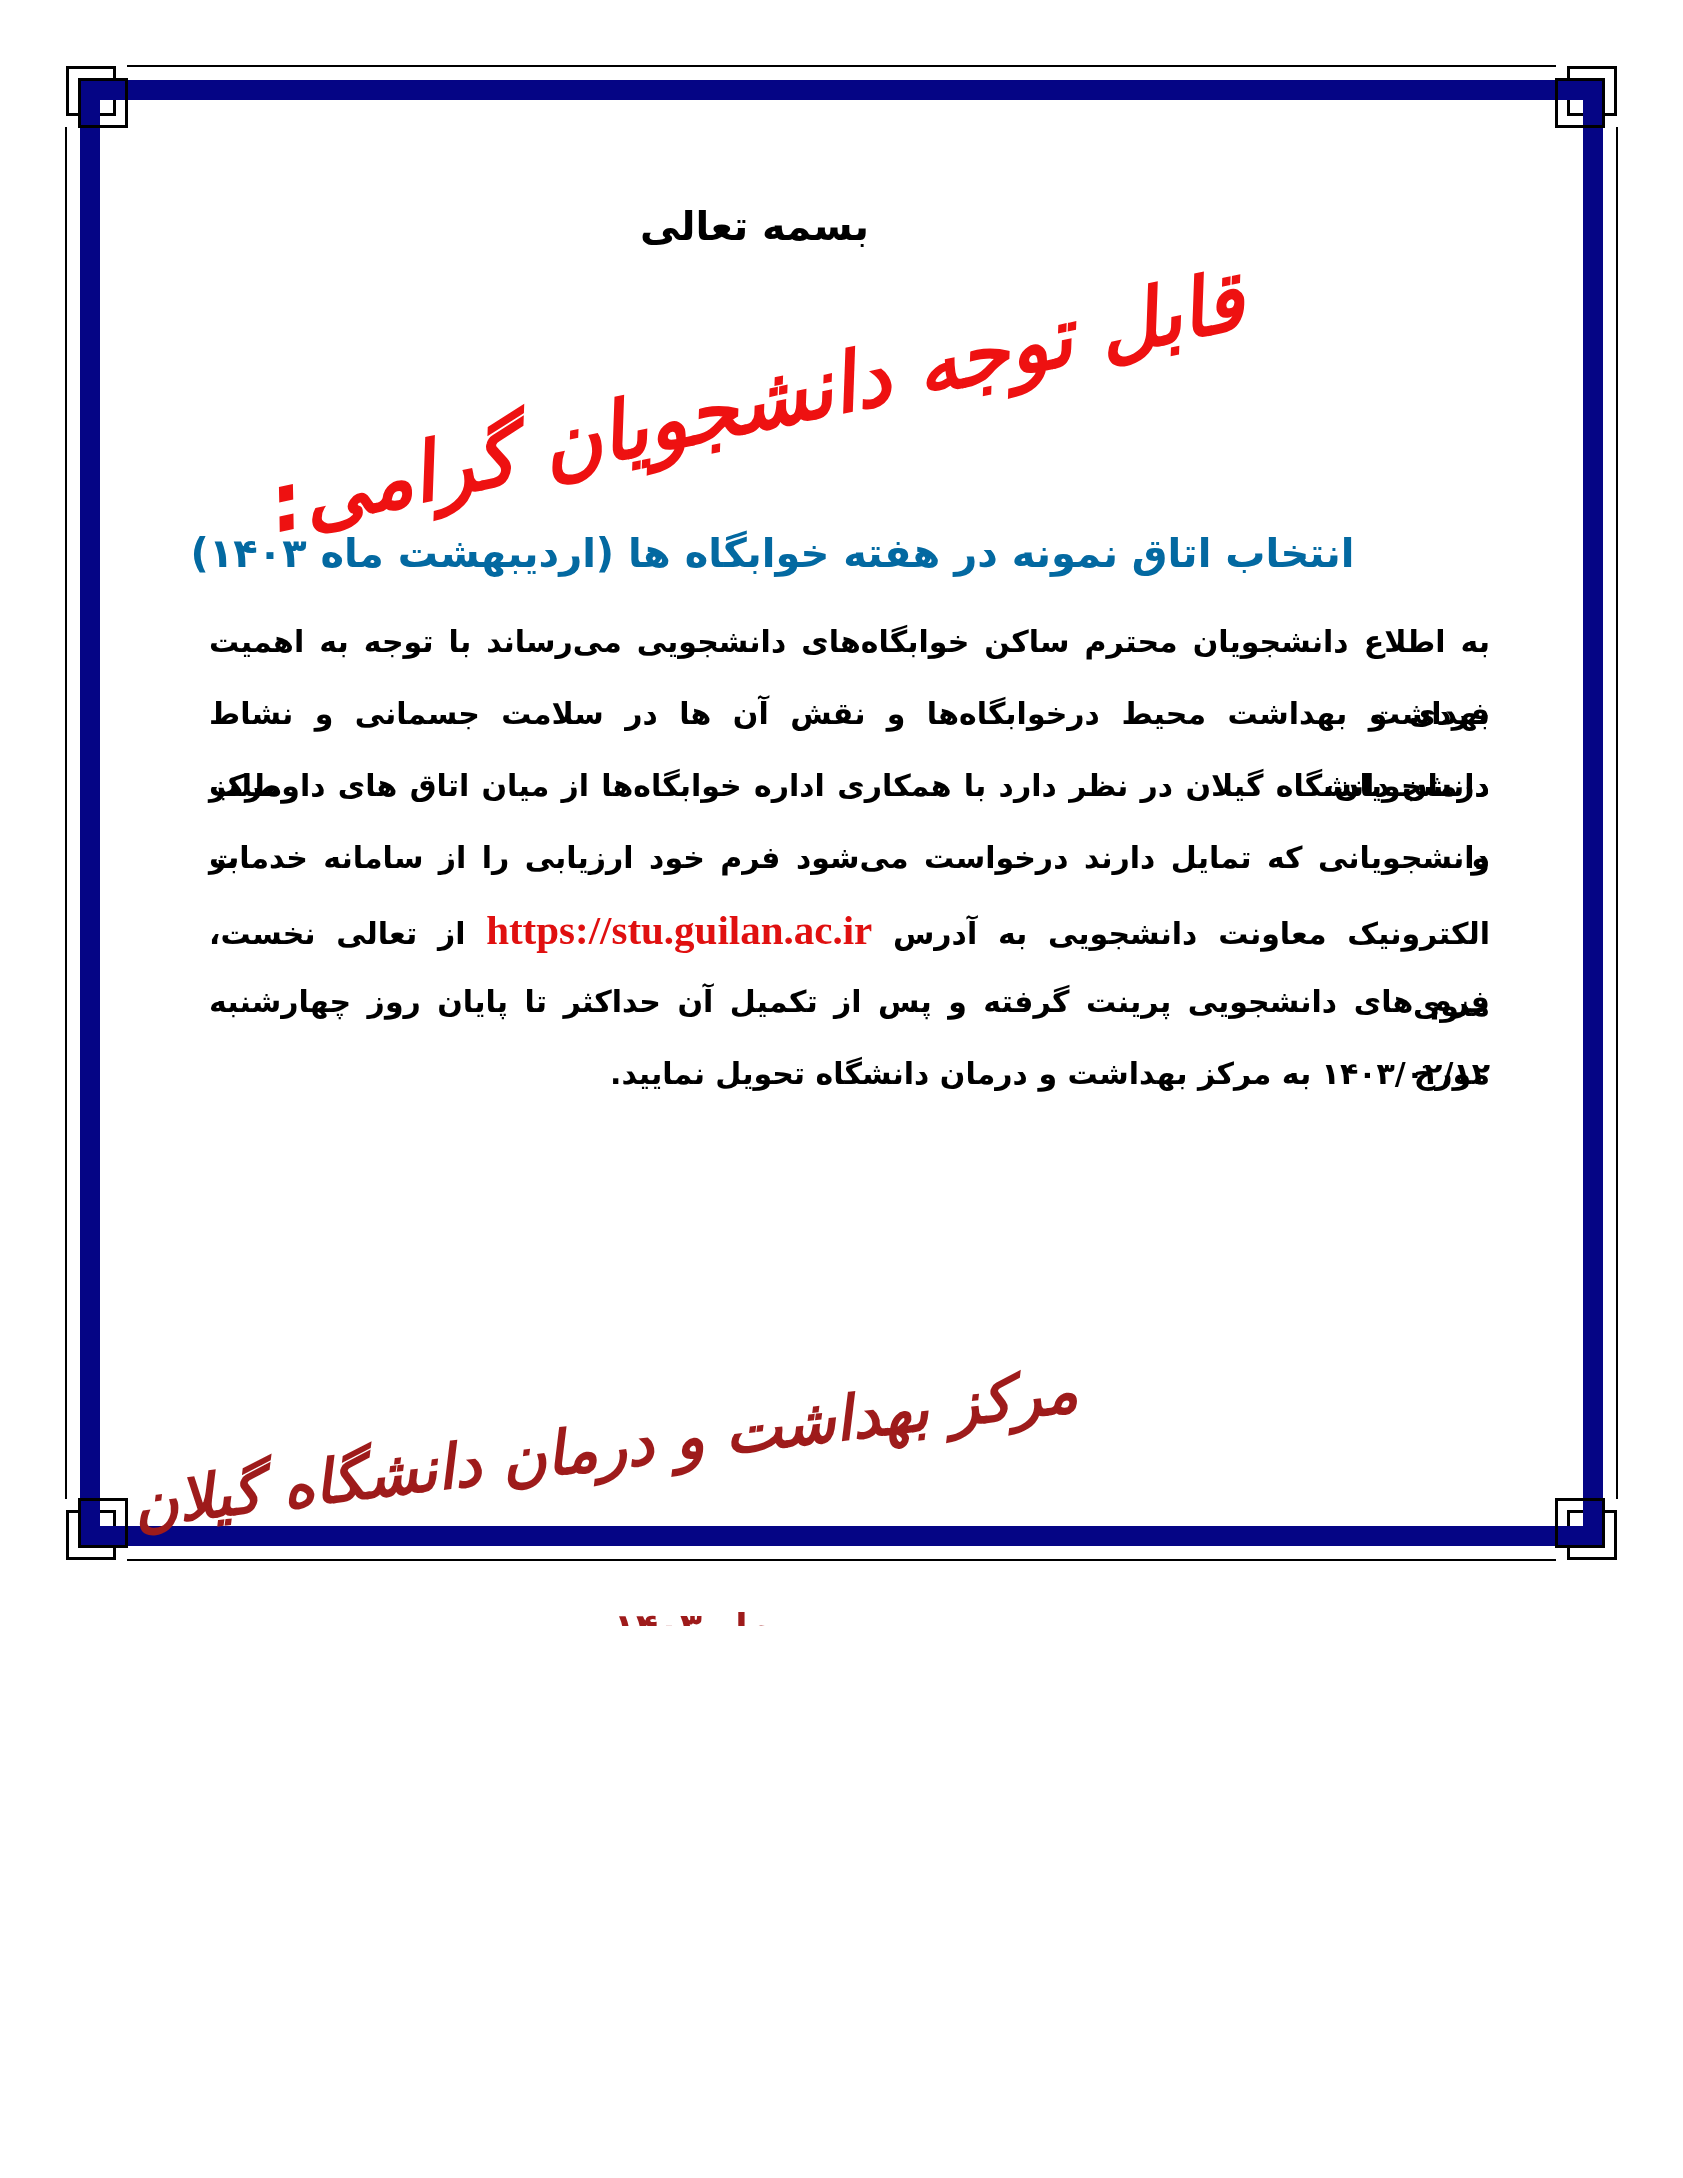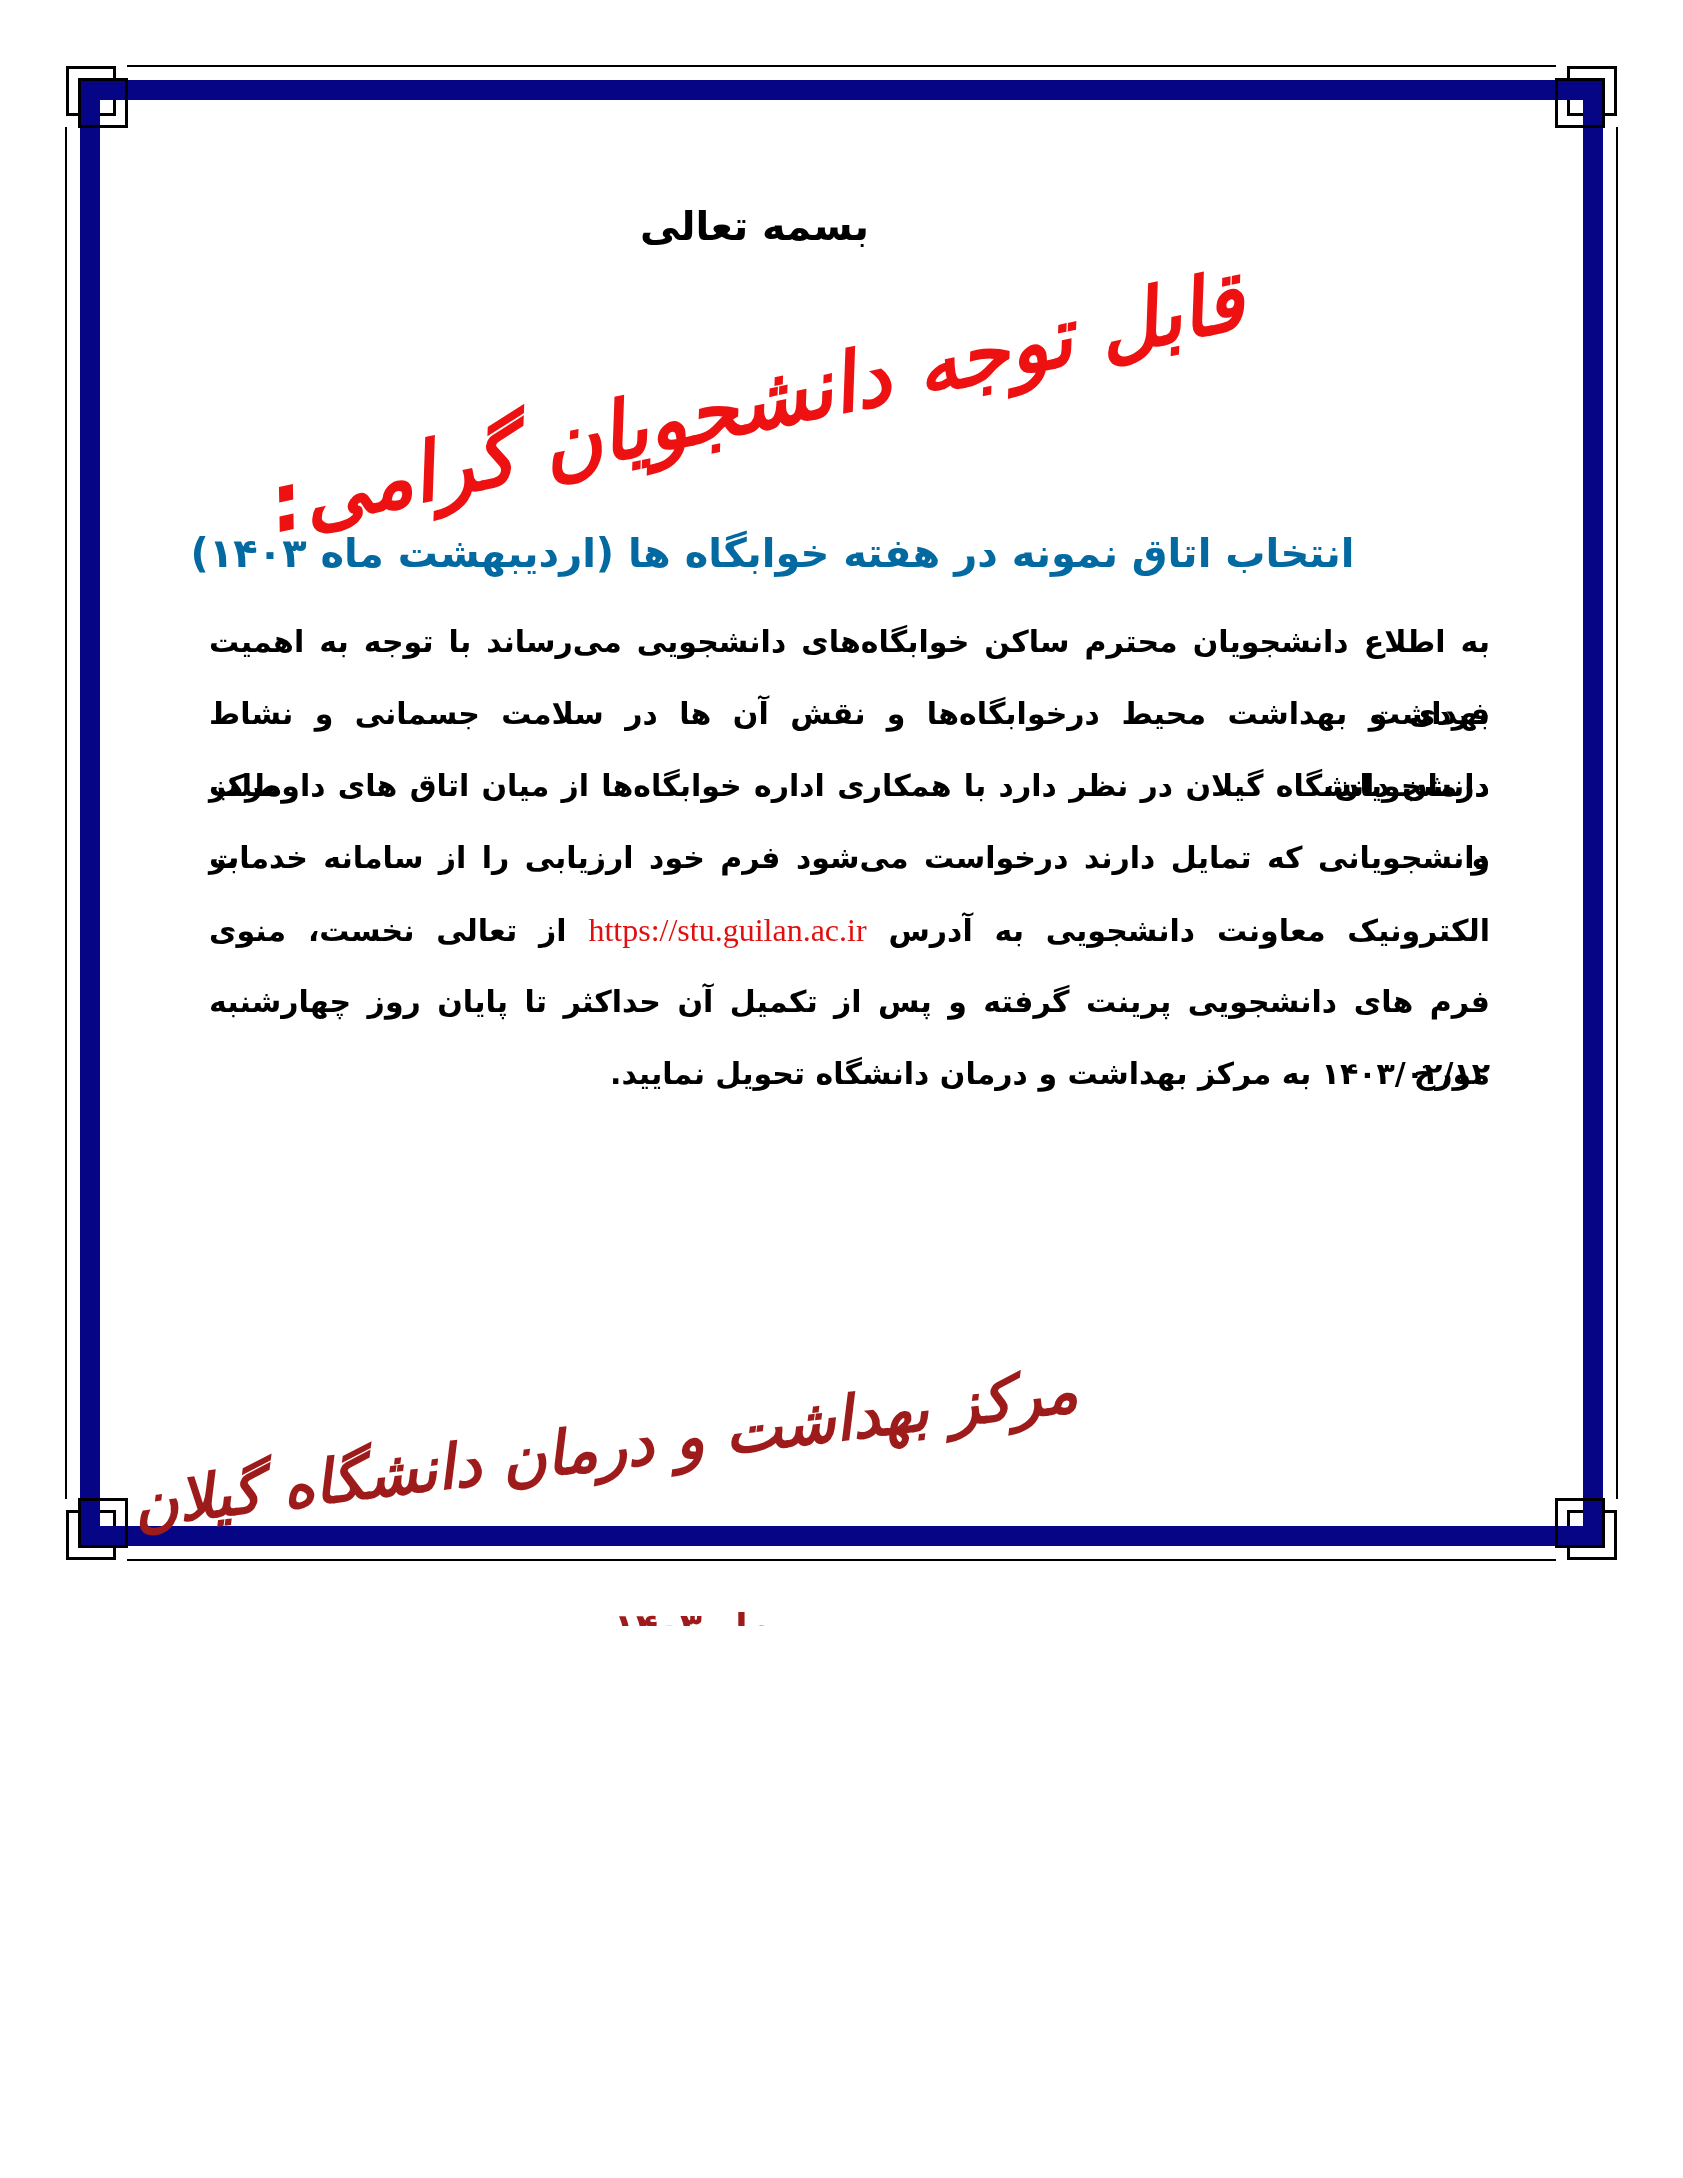--- a/index.html
+++ b/index.html
@@ -65,22 +65,22 @@
   }
   .body-line {
     height:72px; line-height:72px;
     text-align:justify;
     text-align-last:justify;
     white-space:normal;
   }
   .body-line.last { text-align-last:right; }
   .url {
     font-family:"Liberation Serif", serif;
-    font-weight:normal;
-    font-size:32px;
+    font-weight:bold;
+    font-size:41px;
     color:#e01010;
     direction:ltr; unicode-bidi:embed;
   }
 
   .signature {
     position:absolute; top:1386px; left:554px; width:525px;
     text-align:center; direction:rtl; white-space:nowrap;
     font-size:61px; font-style:italic; font-weight:bold;
     color:#9e1b1b;
     transform:rotate(-7deg);

